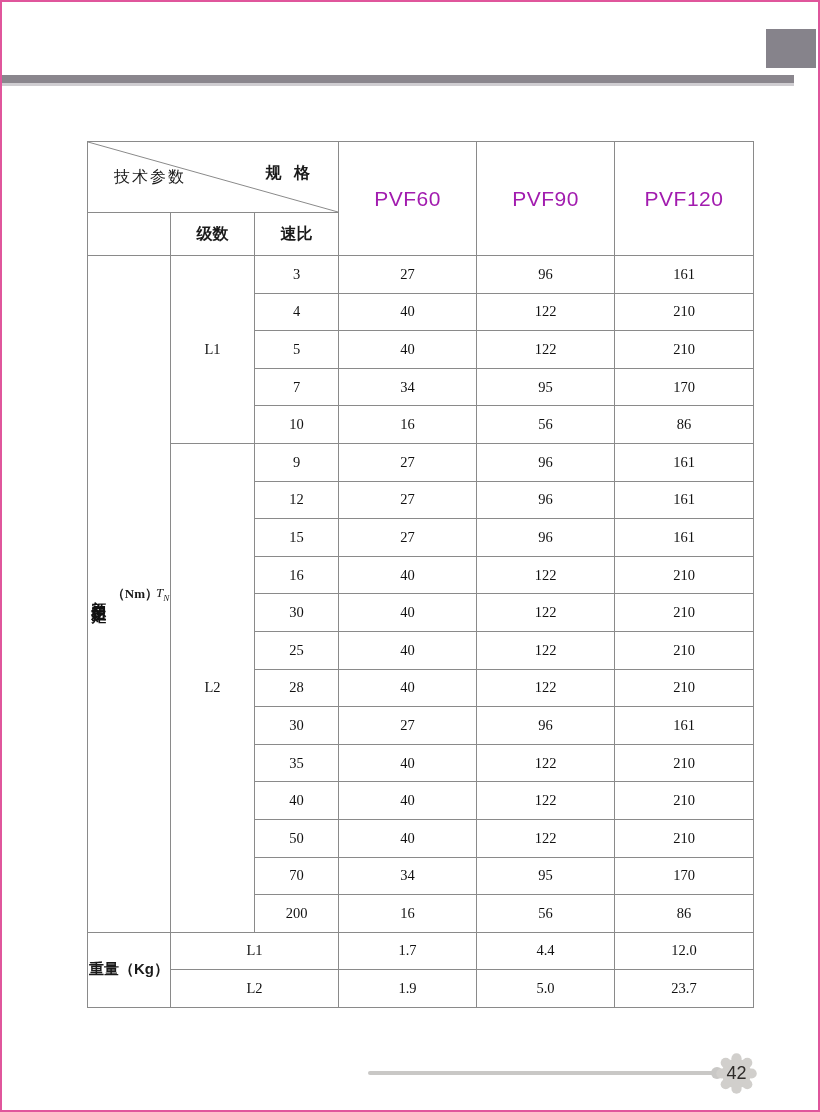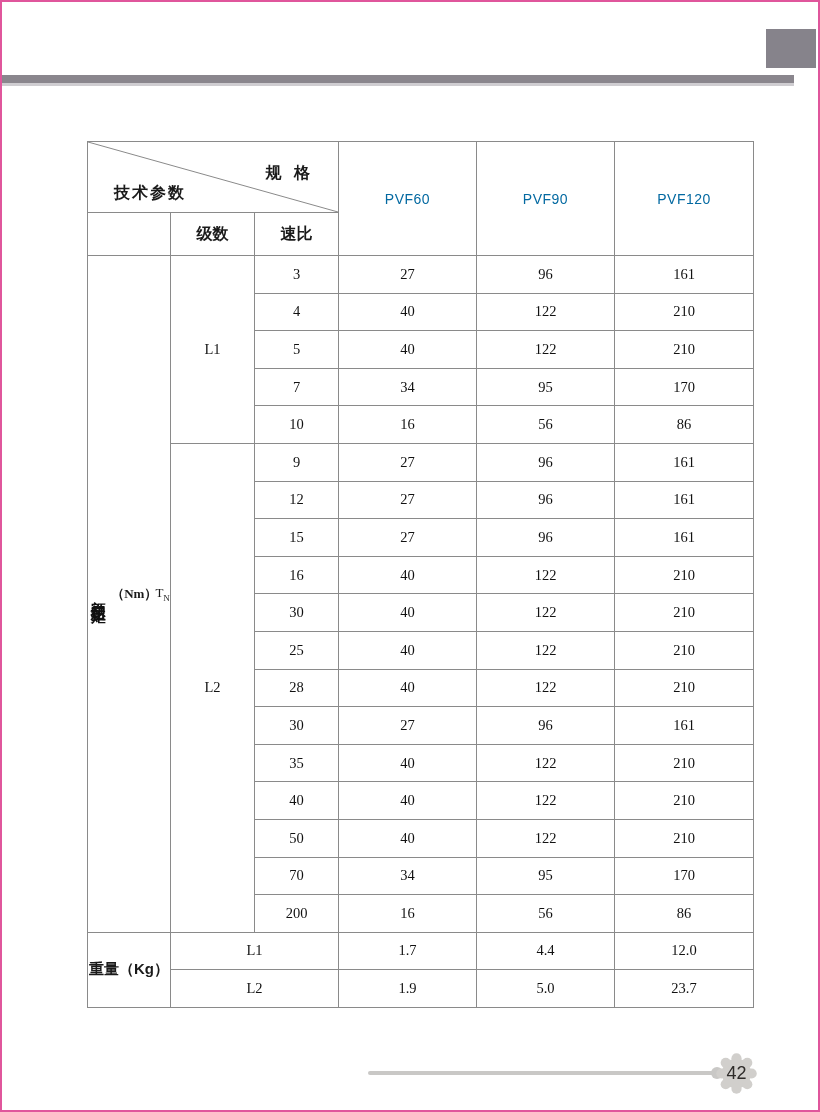--- a/index.html
+++ b/index.html
@@ -15,41 +15,41 @@
   table.spec{
     position:absolute;left:85px;top:139px;width:666px;
     border-collapse:collapse;table-layout:fixed;
     font-size:14px;
   }
   table.spec td{border:1px solid #8a8a8a;text-align:center;vertical-align:middle;padding:0;background:#fff;}
   tr.h1 td{height:70px;}
   tr.h2 td{height:42px;}
   tr.r td{height:36.6px;}
   tr.w td{height:36.5px;}
-  td.pvf{font-size:14px;letter-spacing:.5px;color:#0369a1;}
+  td.pvf{font-size:21px;letter-spacing:.5px;color:#a21caf;}
   td.subhead{font-weight:bold;font-size:16px;}
   .num{font-family:"Liberation Serif","DejaVu Serif",serif;font-size:14.5px;color:#111;}
   td.beige{background:#d6d2c9;}
   td.light{background:#e3e3e1;}
   td.stage-cell{background:#d6d2c9;}
   
   td.diag{position:relative;}
   .diag-svg{position:absolute;left:0;top:0;width:100%;height:100%;display:block;}
-  .diag-param{position:absolute;left:26px;bottom:8px;font-weight:bold;font-size:16px;letter-spacing:2px;}
+  .diag-param{position:absolute;left:26px;bottom:24px;font-weight:normal;font-size:16px;letter-spacing:2px;}
   .diag-spec{position:absolute;right:24px;top:21px;font-weight:bold;font-size:16px;letter-spacing:4px;}
   
   td.torque-cell{vertical-align:middle;}
   .torque-wrap{display:flex;flex-direction:row;align-items:center;justify-content:center;gap:4px;}
   .torque-vertical{
     writing-mode:vertical-rl;text-orientation:upright;
     font-family:"Liberation Serif","DejaVu Serif",serif;
     font-size:15px;font-weight:bold;letter-spacing:3px;color:#111;
   }
   .torque-unit{font-family:"Liberation Serif","DejaVu Serif",serif;font-size:13px;font-weight:bold;}
-  .torque-symbol{font-family:"Liberation Serif","DejaVu Serif",serif;font-size:13px;align-self:center;margin-left:-6px;}
+  .torque-symbol{font-family:"Liberation Serif","DejaVu Serif",serif;font-style:italic;font-size:13px;align-self:center;margin-left:-6px;}
   .torque-symbol sub{font-size:9px;}
   td.weight-label{font-weight:bold;font-size:15px;margin-top:48px;}
   
   .footer-line{position:absolute;left:366px;top:1069px;width:346px;height:4px;background:#c9c8c6;border-radius:2px;}
   .footer-dot{position:absolute;left:709px;top:1065px;width:12px;height:12px;border-radius:50%;background:#c9c8c6;}
   .gear-badge{position:absolute;left:711px;top:1048px;width:47px;height:47px;}
   .gear-badge svg{position:absolute;left:0;top:0;width:100%;height:100%;}
   .gear-num{
     position:absolute;left:0;top:0;width:100%;height:100%;
     display:flex;align-items:center;justify-content:center;

